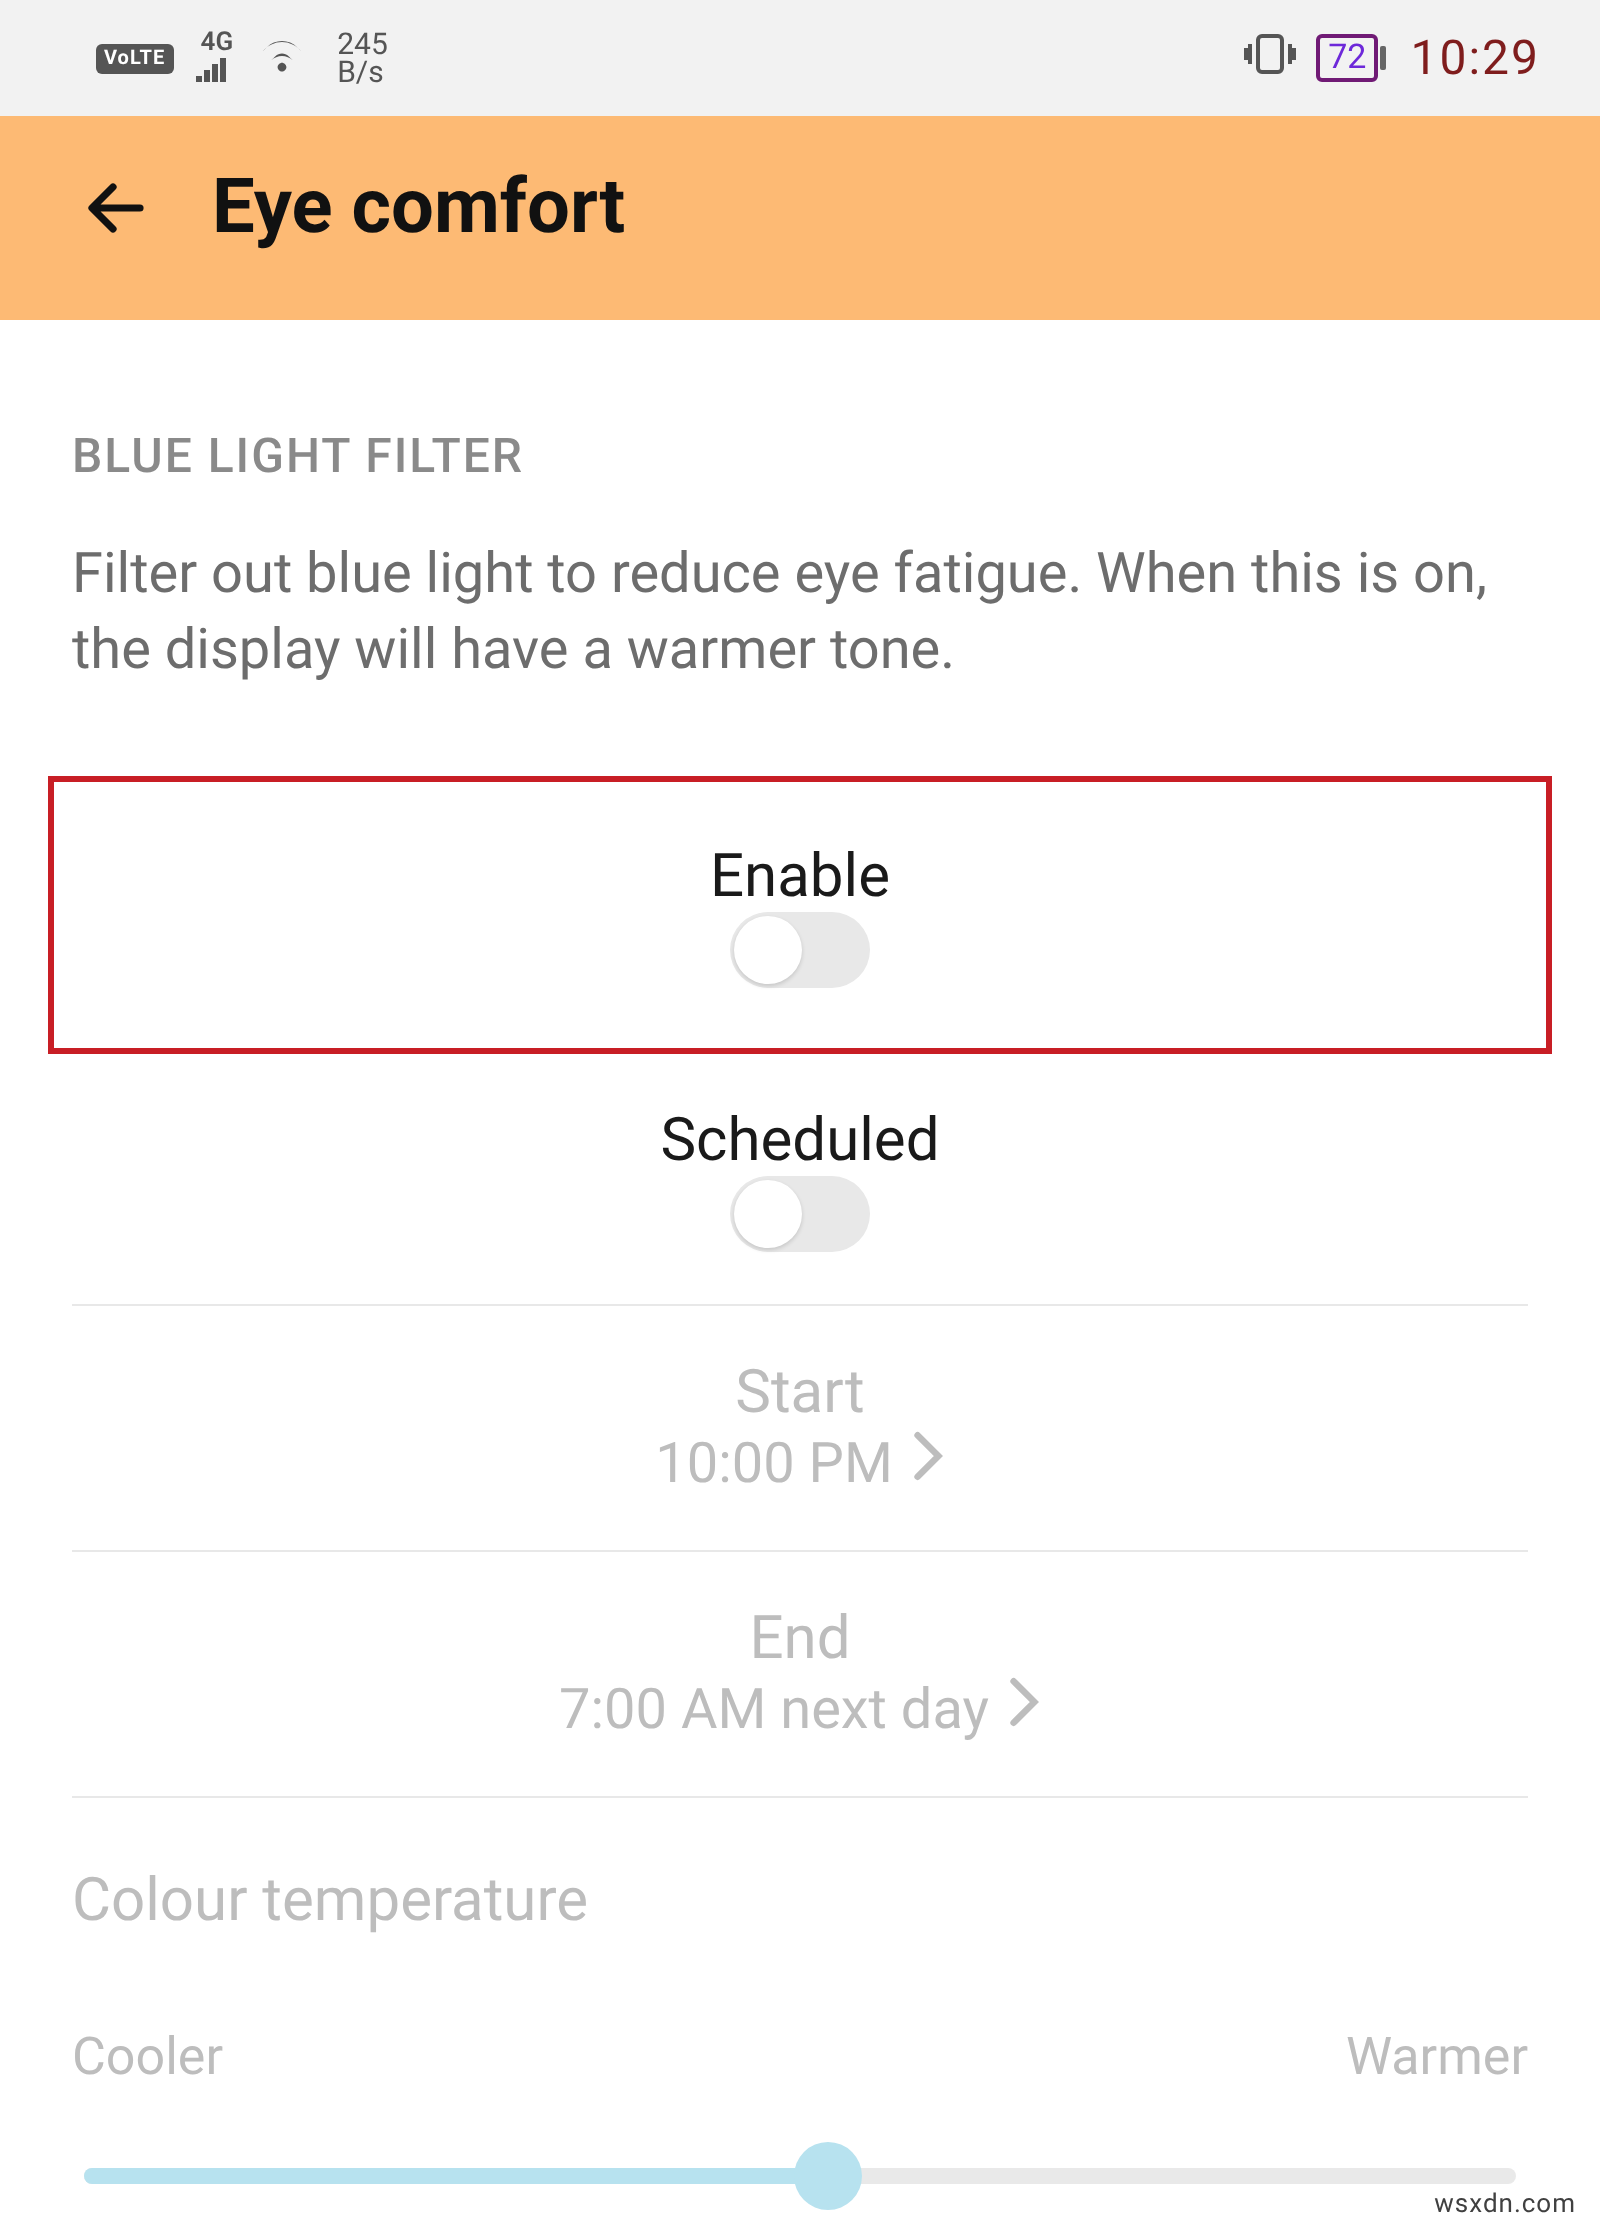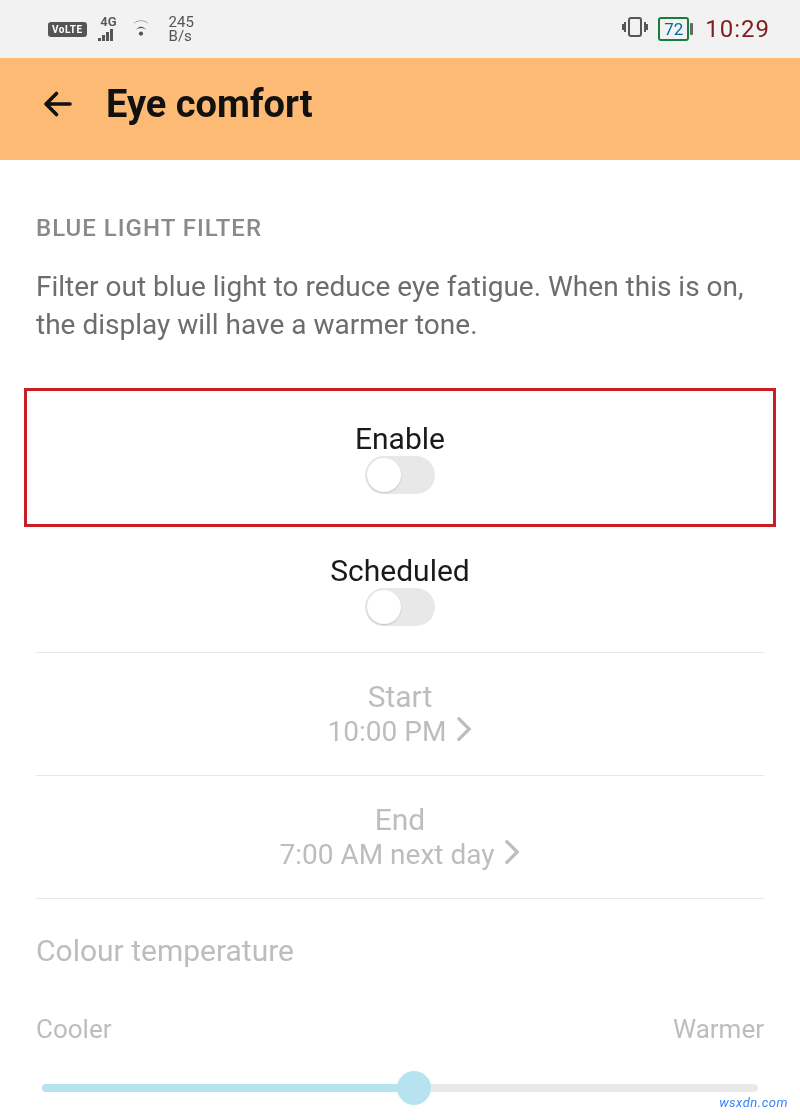--- a/index.html
+++ b/index.html
@@ -24,22 +24,22 @@
     .status-left { display: flex; align-items: center; gap: 10px; }
     .status-right { display: flex; align-items: center; gap: 10px; }
     .volte-badge {
       background: #555; color: #fff; font-size: 10px; font-weight: bold;
       padding: 2px 4px; border-radius: 3px; letter-spacing: 0.5px;
     }
     .signal-stack { display: flex; flex-direction: column; align-items: flex-end; line-height: 0.9; font-size: 14px; font-weight: 600; color:#555;}
     .sig-4g { font-size: 13px; }
     .rate-stack { display:flex; flex-direction:column; line-height:0.95; font-size:15px; color:#555; margin-left:4px;}
     .battery-box {
-      display: inline-block; border: 2px solid #15803d; border-radius: 3px;
-      padding: 0 4px; font-size: 17px; line-height: 20px; position: relative; color:#0369a1;
+      display: inline-block; border: 2px solid #701a75; border-radius: 3px;
+      padding: 0 4px; font-size: 17px; line-height: 20px; position: relative; color:#6d28d9;
     }
     .battery-box::after {
       content: ""; position: absolute; right: -6px; top: 4px; width: 3px; height: 12px;
       background: #666; border-radius: 1px;
     }
     .clock { font-size: 24px; color: #7f1d1d; letter-spacing: 1px; margin-left:6px;}
     .header {
       background: #fdba74;
       display: flex;
       align-items: center;
@@ -107,21 +107,21 @@
       position: relative; height: 8px; background: #e9e9e9; border-radius: 4px; margin: 0 6px 40px 6px;
     }
     .slider-fill {
       position:absolute; left:0; top:0; height:100%; background:#b7e2ef; border-radius:4px;
     }
     .slider-thumb {
       position:absolute; top:50%; width:34px; height:34px; background:#b7e2ef;
       border-radius:50%; transform:translate(-50%,-50%);
     }
     .watermark {
-      position:absolute; bottom:10px; right:12px; font-size:13px; color:#3b82f6; letter-spacing:0.5px;font-style:italic;
+      position:absolute; bottom:10px; right:12px; font-size:13px; color:#404040; letter-spacing:0.5px;
     }
   </style>
 </head>
 <body>
 
 <div class="status-bar">
   <div class="status-left">
     <span class="volte-badge">VoLTE</span>
     <span class="signal-stack">
       <span class="sig-4g">4G</span>

